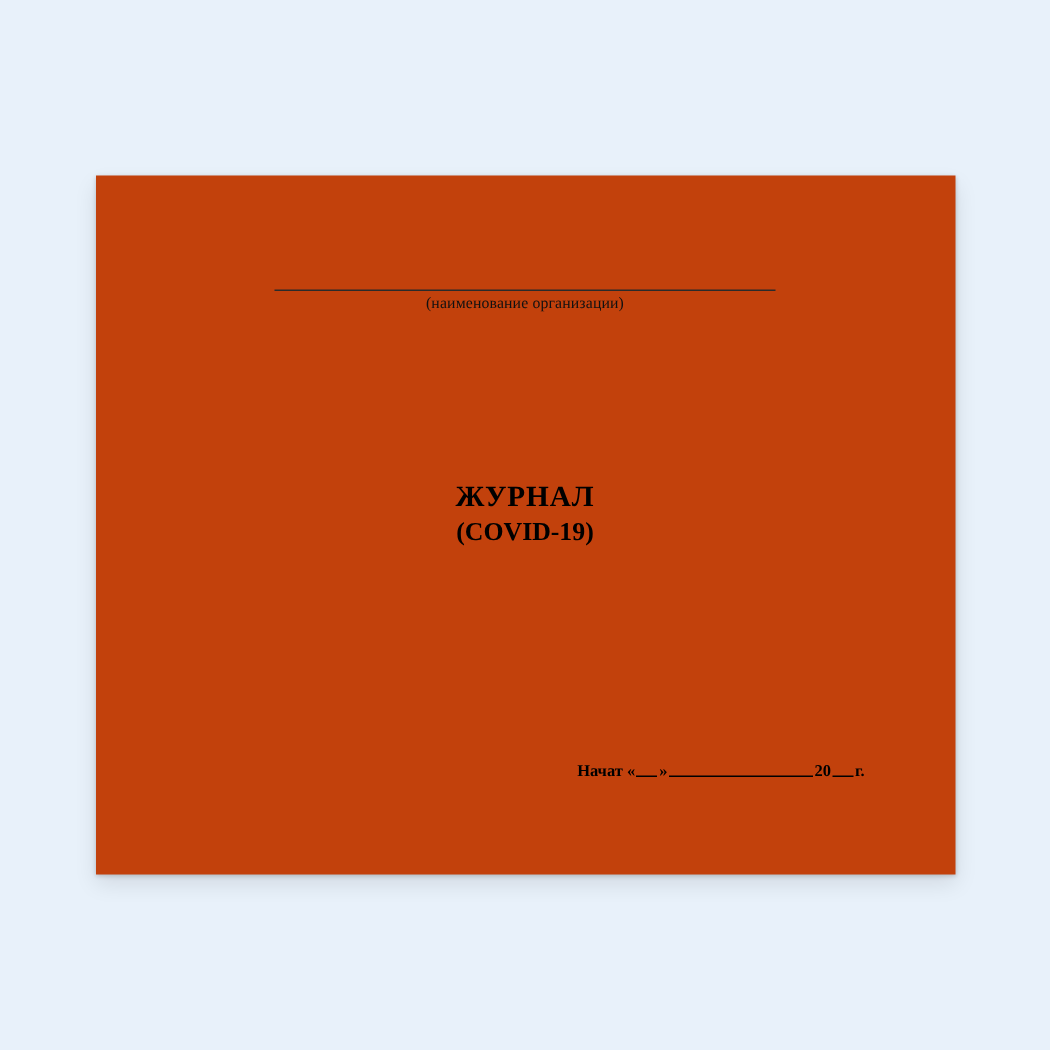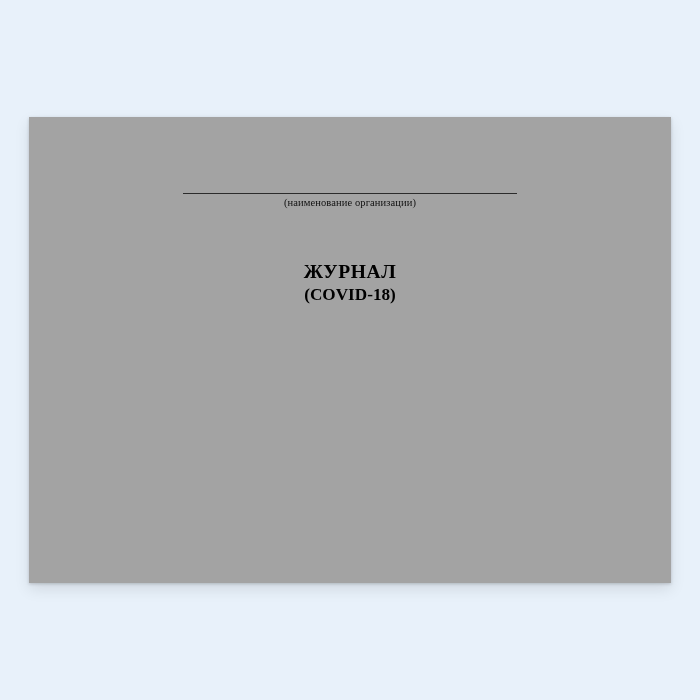--- a/index.html
+++ b/index.html
@@ -18,23 +18,23 @@
     left: 0;
     top: 0;
     width: 700px;
     height: 700px;
     display: flex;
     align-items: center;
     justify-content: center;
   }
   .sheet {
     position: relative;
-    width: 642px;
+    width: 573px;
     height: 466px;
-    background: #a3a3a3;
+    background: #c2410c;
     box-shadow: 0 1px 3px rgba(0,0,0,0.18), 0 6px 14px rgba(0,0,0,0.10);
     box-sizing: border-box;
   }
   .inner {
     position: absolute;
     left: 0;
     top: 0;
     right: 0;
     bottom: 0;
     padding: 56px 60px 30px 60px;
@@ -55,21 +55,21 @@
   .org-caption {
     margin-top: 3px;
     font-size: 10.5px;
     color: #111;
     letter-spacing: 0.1px;
     font-family: "Liberation Serif", serif;
   }
 
   
   .title-block {
-    margin-top: 52px;
+    margin-top: 112px;
     text-align: center;
     color: #000;
   }
   .title-main {
     font-size: 19.5px;
     font-weight: bold;
     letter-spacing: 0.6px;
     line-height: 1.25;
   }
   .title-sub {
@@ -121,21 +121,25 @@
   <div class="sheet">
     <div class="inner">
 
       <div class="org-block">
         <div class="org-line"></div>
         <div class="org-caption">(наименование организации)</div>
       </div>
 
       <div class="title-block">
         <div class="title-main">ЖУРНАЛ</div>
-        <div class="title-code">(COVID-18)</div>
+        <div class="title-code">(COVID-19)</div>
       </div>
 
       <div class="footer-block">
+        <div class="footer-row">
+          <span>Начат</span>
+          <span>«</span><span class="short-line"></span><span>»</span><span class="fill-line"></span><span>20</span><span class="short-line"></span><span>г.</span>
+        </div>
       </div>
 
     </div>
   </div>
 </div>
 
 </body></html>

